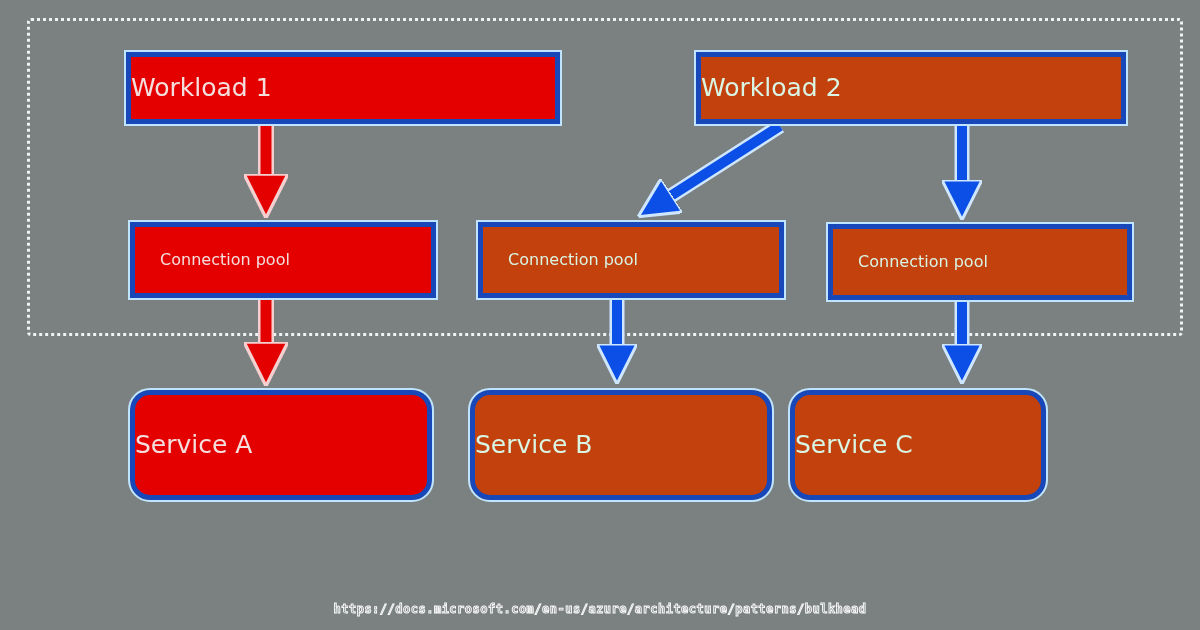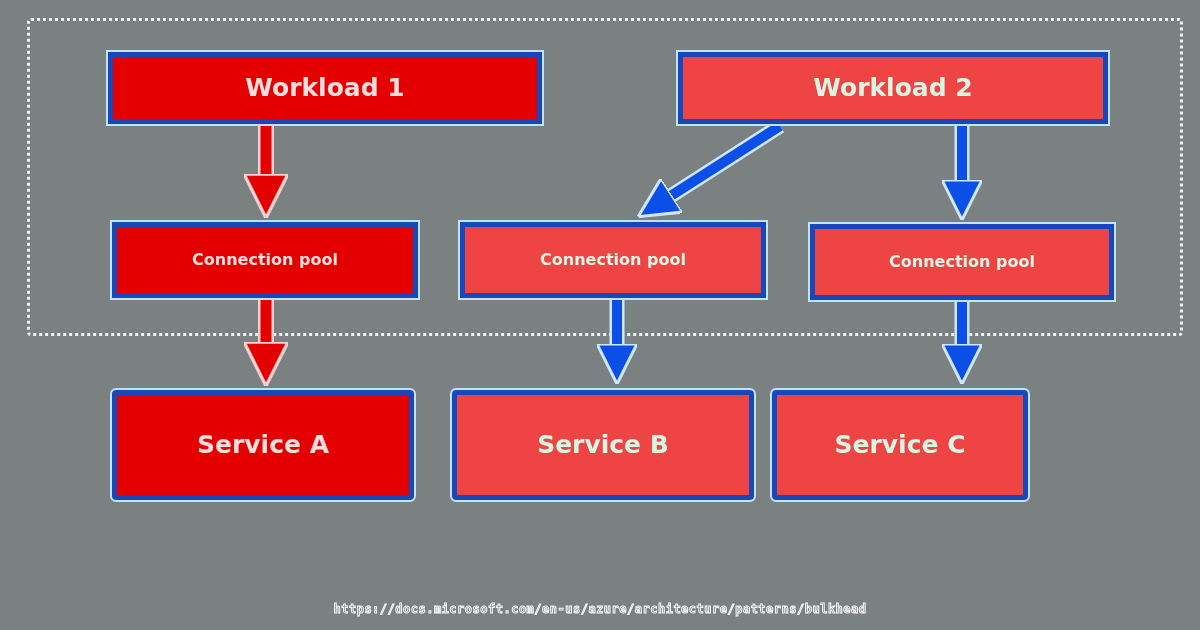--- a/index.html
+++ b/index.html
@@ -1,24 +1,24 @@
 <!DOCTYPE html>
 <html><head>
 <meta charset="utf-8">
 <style>
   html,body{margin:0;padding:0;}
   body{width:1200px;height:630px;background:#7b8080;position:relative;overflow:hidden;font-family:"DejaVu Sans","Liberation Sans",sans-serif;}
   .dotted-boundary{position:absolute;left:27px;top:18px;width:1150px;height:312px;border:3px dotted #eef3f5;border-radius:4px;}
-  .box{position:absolute;display:flex;align-items:center;justify-content:center;text-align:center;color:#f4dede;font-weight:bold;box-sizing:border-box;
-       border:5px solid #1747b8;outline:2px solid #bfe4ff;line-height:1.2;}
+  .box{position:absolute;display:flex;align-items:center;text-align:center;color:#f4dede;font-weight:normal;box-sizing:border-box;
+       border:5px solid #1747b8;outline:2px solid #bfe4ff;line-height:1.2;margin-left:18px;}
   .red{background:#e50000;}
-  .green{background:#ef4444;color:#d9f5e4;}
+  .green{background:#c2410c;color:#d9f5e4;}
   .workload{height:72px;font-size:25px;}
   .pool{height:76px;font-size:16px;}
-  .service{height:110px;font-size:25px;border-radius:4px;}
+  .service{height:110px;font-size:25px;border-radius:20px;}
   .url{position:absolute;left:0;width:1200px;top:602px;text-align:center;font-family:"DejaVu Sans Mono","Liberation Mono",monospace;font-size:12px;font-weight:bold;color:#7b8080;letter-spacing:0.5px;
        -webkit-text-stroke:1px #f5f5f5;}
   svg{position:absolute;left:0;top:0;}
 </style>
 </head>
 <body>
 
 <div class="dotted-boundary"></div>
 
 <svg width="1200" height="630">

